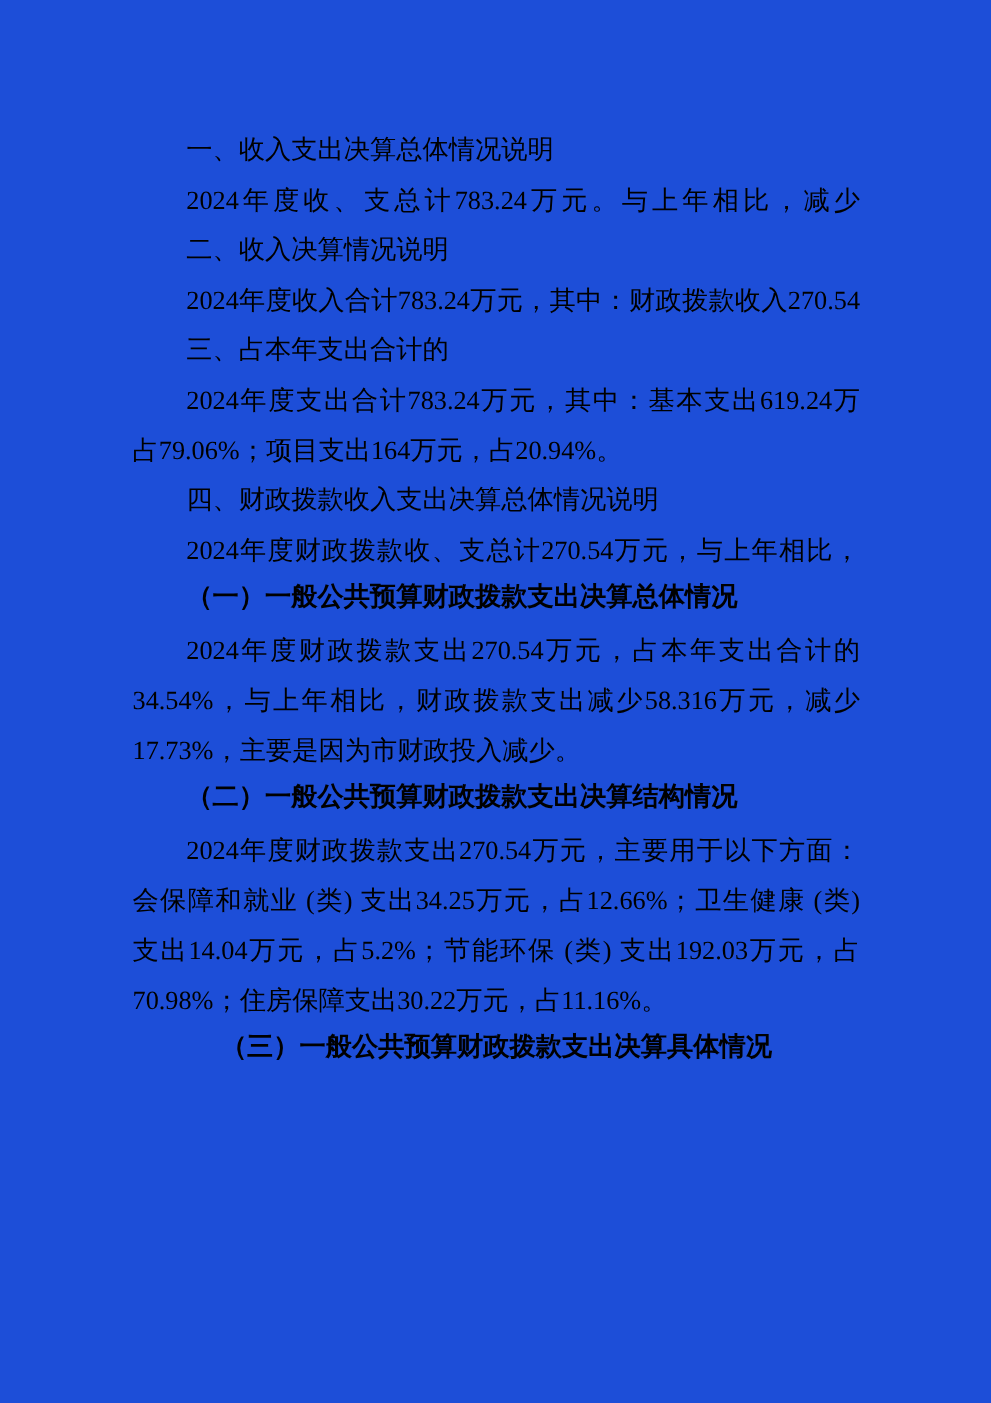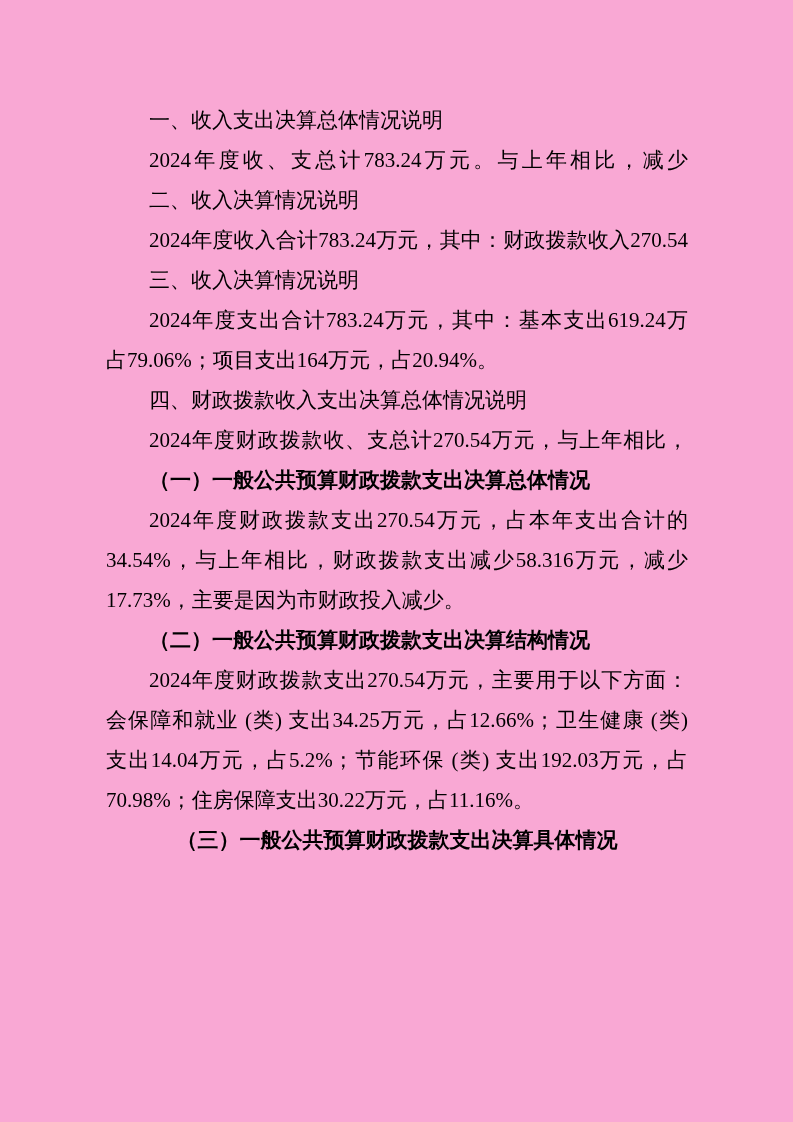--- a/index.html
+++ b/index.html
@@ -4,21 +4,21 @@
 <style>
   html, body {
     margin: 0;
     padding: 0;
     background: #ffffff;
   }
   .page {
     position: relative;
     width: 793px;
     height: 1122px;
-    background: #f9a8d4;
+    background: #1d4ed8;
     overflow: hidden;
   }
   .content {
     position: absolute;
     left: 106px;
     top: 100px;
     width: 582px;
     color: #000000;
   }
   .line {
@@ -28,21 +28,21 @@
     font-family: "Liberation Serif", "DejaVu Serif", serif;
     color: #000000;
     overflow: hidden;
     text-align: left;
   }
   .line.h1 {
     font-family: "Liberation Sans", "DejaVu Sans", sans-serif;
     font-weight: normal;
   }
   .line.h2 {
-    font-family: Liberation Serif, serif;
+    font-family: Liberation Mono, monospace;
     font-weight: bold;
   }
   .line.indent {
     padding-left: 43px;
   }
   .line.fill {
     text-align: justify;
     text-align-last: justify;
     text-justify: inter-character;
   }
@@ -53,21 +53,21 @@
 </style>
 </head>
 <body>
 
 <div class="page">
   <div class="content" id="doc-content">
       <div class="line h1 indent">一、收入支出决算总体情况说明</div>
       <div class="line body indent fill">2024年度收、支总计783.24万元。与上年相比，减少178.062</div>
       <div class="line h1 indent">二、收入决算情况说明</div>
       <div class="line body indent fill">2024年度收入合计783.24万元，其中：财政拨款收入270.54</div>
-      <div class="line h1 indent">三、收入决算情况说明</div>
+      <div class="line h1 indent">三、占本年支出合计的</div>
       <div class="line body indent fill">2024年度支出合计783.24万元，其中：基本支出619.24万元，</div>
       <div class="line body">占79.06%；项目支出164万元，占20.94%。</div>
       <div class="line h1 indent">四、财政拨款收入支出决算总体情况说明</div>
       <div class="line body indent fill">2024年度财政拨款收、支总计270.54万元，与上年相比，减</div>
       <div class="line h2 indent">（一）一般公共预算财政拨款支出决算总体情况</div>
       <div class="line body indent fill">2024年度财政拨款支出270.54万元，占本年支出合计的</div>
       <div class="line body fill">34.54%，与上年相比，财政拨款支出减少58.316万元，减少</div>
       <div class="line body">17.73%，主要是因为市财政投入减少。</div>
       <div class="line h2 indent">（二）一般公共预算财政拨款支出决算结构情况</div>
       <div class="line body indent fill">2024年度财政拨款支出270.54万元，主要用于以下方面：社</div>

